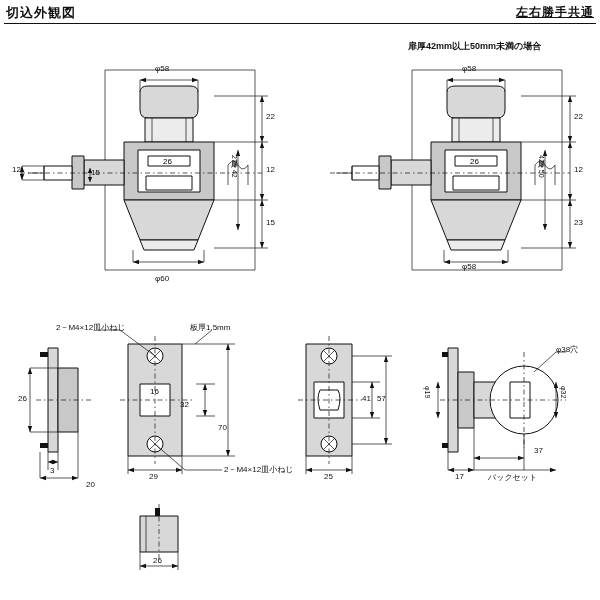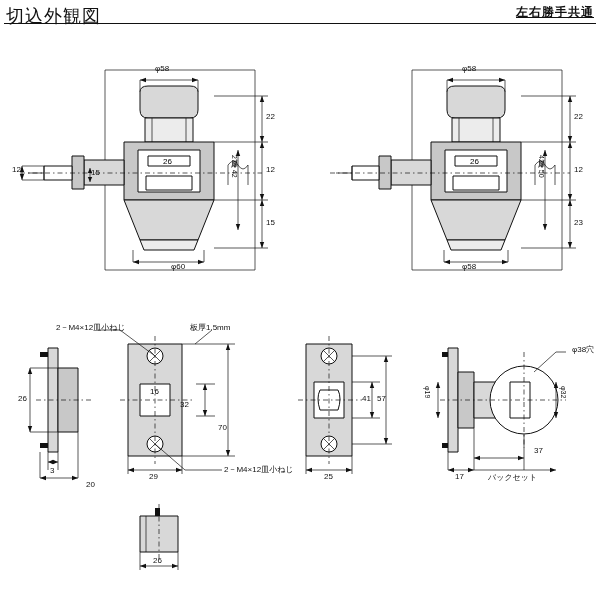--- a/index.html
+++ b/index.html
@@ -1,19 +1,19 @@
 <!DOCTYPE html>
 <html><head>
 <meta charset="utf-8">
 <style>
   html,body{margin:0;padding:0;background:#ffffff;}
   body{width:600px;height:600px;font-family:"Liberation Sans","DejaVu Sans",sans-serif;color:#111;}
   #page{position:relative;width:600px;height:600px;overflow:hidden;background:#fff;}
   .hdr{position:absolute;top:0;left:0;width:600px;height:26px;}
-  .hdr .title{position:absolute;left:6px;top:4px;font-size:18px;font-weight:normal;letter-spacing:1px;}
+  .hdr .title{position:absolute;left:6px;top:4px;font-size:13px;font-weight:bold;letter-spacing:1px;}
   .hdr .title2{position:absolute;right:6px;top:4px;font-size:12px;font-weight:bold;letter-spacing:1px;text-decoration:underline;}
   .hdr .rule{position:absolute;left:4px;top:23px;width:592px;height:1px;background:#111;}
   .cap{position:absolute;font-size:9px;font-weight:bold;white-space:nowrap;}
   .lbl{position:absolute;font-size:8px;white-space:nowrap;}
   .vert{writing-mode:vertical-rl;text-orientation:mixed;}
   svg{position:absolute;left:0;top:0;}
   .thin{stroke:#111;stroke-width:.7;fill:none;}
   .dash{stroke:#111;stroke-width:.7;fill:none;stroke-dasharray:5 3 1.5 3;}
   .gray{fill:#d8d8d8;stroke:#111;stroke-width:1;}
   .gray2{fill:#c8c8c8;stroke:#111;stroke-width:1;}
@@ -25,20 +25,21 @@
 <body>
 
 <div id="page">
 
   <div class="hdr">
     <div class="title">切込外観図</div>
     <div class="title2">左右勝手共通</div>
     <div class="rule"></div>
   </div>
 
+  <div class="cap" style="left:408px;top:40px;">扉厚42mm以上50mm未満の場合</div>
 
   <svg width="600" height="600">
 
     <g>
 
       <path class="thin" d="M105,70 L105,270"></path>
       <path class="thin" d="M255,70 L255,270"></path>
       <path class="thin" d="M105,70 L255,70"></path>
       <path class="thin" d="M105,270 L255,270"></path>
 
@@ -280,21 +281,21 @@
       <path class="dash" d="M159,504 L159,560"></path>
       <path class="thin" d="M140,566 L178,566"></path>
       <path class="blk" d="M140,566 l6,-2.2 l0,4.4 z"></path>
       <path class="blk" d="M178,566 l-6,-2.2 l0,4.4 z"></path>
       <path class="thin" d="M140,552 L140,570 M178,552 L178,570"></path>
     </g>
 
   </svg>
 
   <div class="lbl" style="left:155px;top:64px;">φ58</div>
-  <div class="lbl" style="left:155px;top:262px;margin-left:16px;">φ60</div>
+  <div class="lbl" style="left:155px;top:274px;">φ60</div>
   <div class="lbl" style="left:266px;top:112px;">22</div>
   <div class="lbl" style="left:266px;top:165px;">12</div>
   <div class="lbl" style="left:266px;top:218px;">15</div>
   <div class="lbl" style="left:12px;top:165px;">12</div>
   <div class="lbl" style="left:91px;top:168px;">15</div>
   <div class="lbl vert" style="left:229px;top:155px;font-size:7px;">扉厚27～42</div>
 
   <div class="lbl" style="left:462px;top:64px;">φ58</div>
   <div class="lbl" style="left:462px;top:262px;">φ58</div>
   <div class="lbl" style="left:574px;top:112px;">22</div>
@@ -311,21 +312,21 @@
   <div class="lbl" style="left:54px;top:480px;padding-left:32px;">20</div>
 
   <div class="lbl" style="left:180px;top:394px;margin-top:6px;">32</div>
   <div class="lbl" style="left:218px;top:394px;margin-top:29px;">70</div>
   <div class="lbl" style="left:149px;top:472px;">29</div>
 
   <div class="lbl" style="left:362px;top:394px;">41</div>
   <div class="lbl" style="left:377px;top:394px;">57</div>
   <div class="lbl" style="left:324px;top:472px;">25</div>
 
-  <div class="lbl" style="left:572px;top:344px;">φ38穴</div>
+  <div class="lbl" style="left:556px;top:344px;">φ38穴</div>
   <div class="lbl vert" style="left:424px;top:386px;font-size:7px;">φ19</div>
   <div class="lbl vert" style="left:560px;top:386px;font-size:7px;">φ32</div>
   <div class="lbl" style="left:455px;top:472px;">17</div>
   <div class="lbl" style="left:494px;top:446px;padding-left:40px;">37</div>
   <div class="lbl" style="left:488px;top:472px;">バックセット</div>
 
   <div class="lbl" style="left:153px;top:556px;">26</div>
 
 </div>
 

